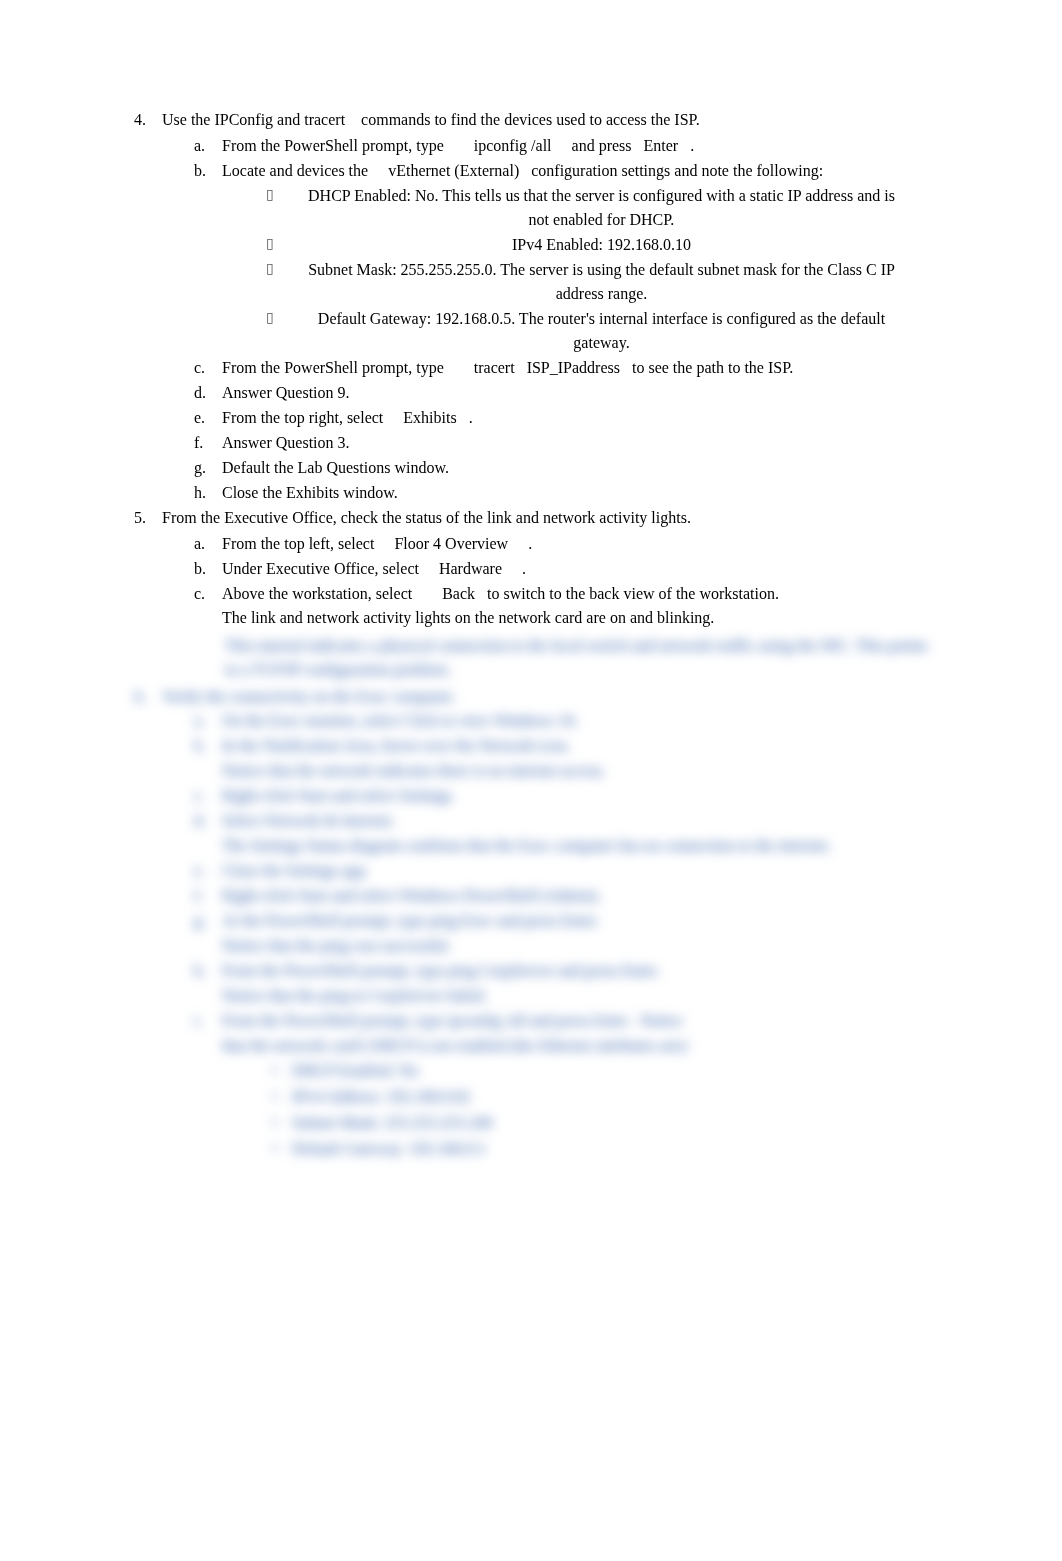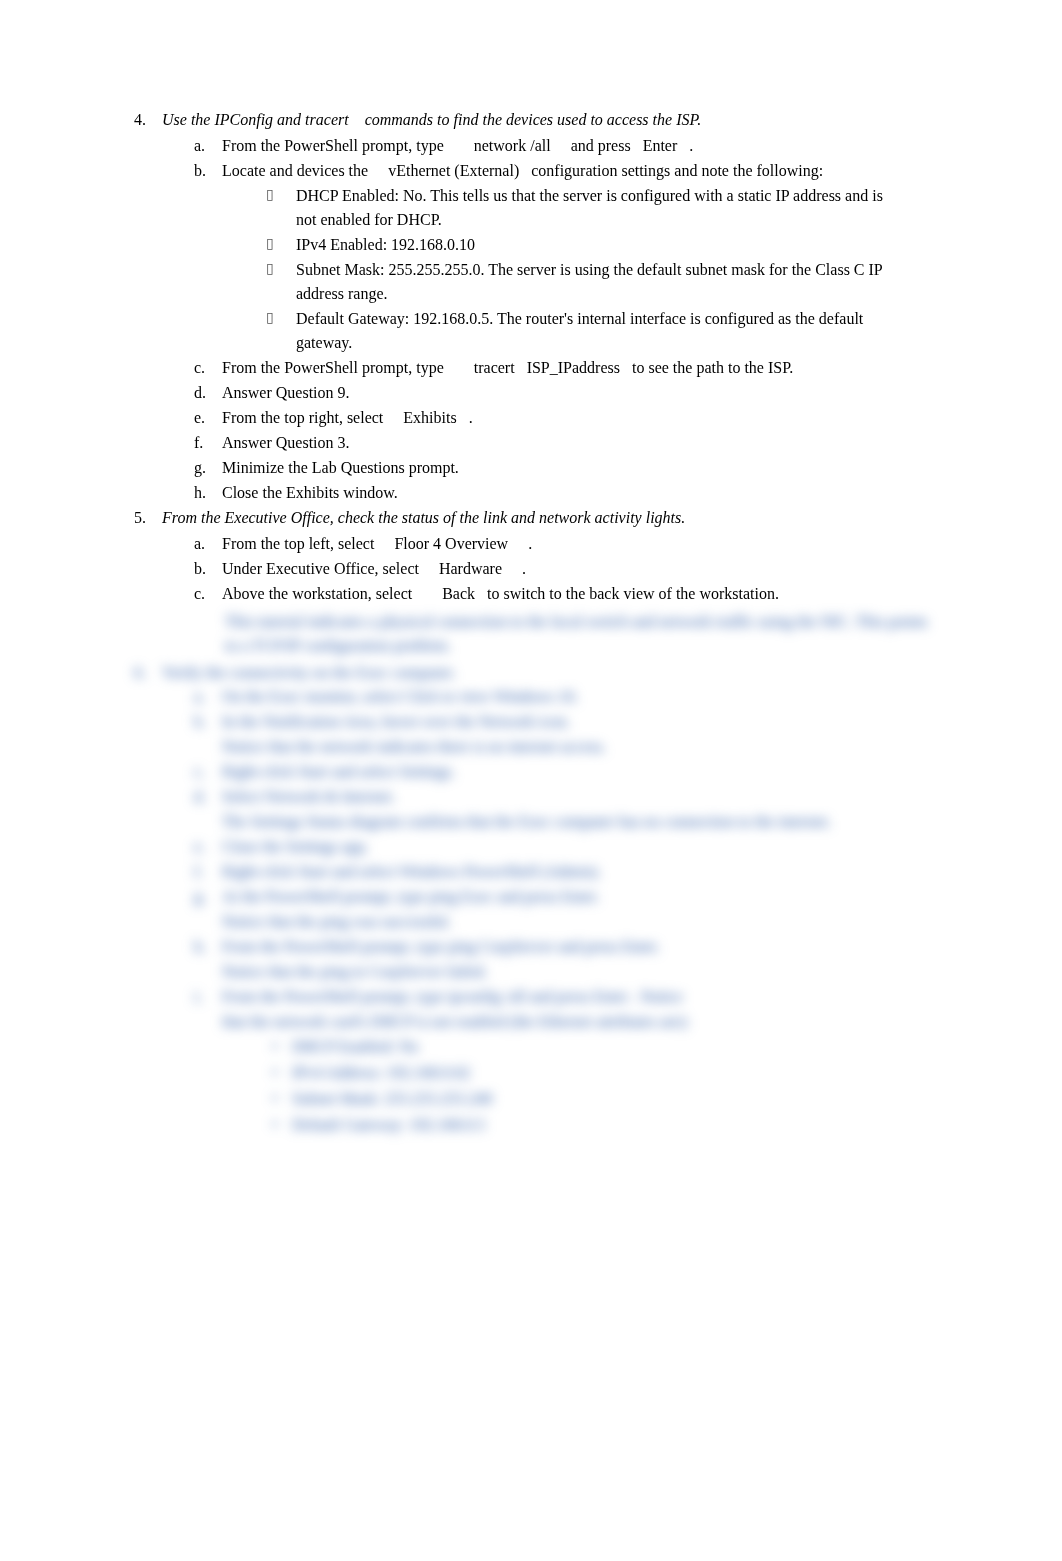--- a/index.html
+++ b/index.html
@@ -29,21 +29,20 @@
       margin-bottom: 2px;
     }
     .step-num {
       width: 32px;
       flex-shrink: 0;
       text-align: right;
       padding-right: 16px;
     }
     .step-body {
       flex: 1;
-      font-style: italic;
     }
     .sub-list {
       padding-left: 64px;
     }
     .sub-item {
       display: flex;
       margin-bottom: 1px;
     }
     .sub-letter {
       width: 28px;
@@ -62,20 +61,21 @@
     }
     .bullet-mark {
       width: 30px;
       flex-shrink: 0;
       color: #555;
       font-size: 14px;
     }
     .bullet-body {
       flex: 1;
       padding-right: 30px;
+      text-align: center;
     }
     .hidden-block {
       position: relative;
       margin-top: 4px;
     }
     .blur-text {
       filter: blur(6px);
       color: #2a5aa8;
       user-select: none;
       padding-left: 0;
@@ -136,21 +136,21 @@
     <div class="step-body">
       <span>Use the </span><span>IPConfig</span><span> and </span><span>tracert</span><span class="gap-small"></span><span> commands to find the devices used to access the ISP.</span>
     </div>
   </div>
 
   <div class="sub-list">
 
     <div class="sub-item">
       <div class="sub-letter">a.</div>
       <div class="sub-body">
-        <span>From the PowerShell prompt, type</span><span class="gap-cmd"></span><span>network /all</span><span class="gap-med"></span><span>and press</span><span class="gap-small"></span><span>Enter</span><span class="gap-small"></span><span>.</span>
+        <span>From the PowerShell prompt, type</span><span class="gap-cmd"></span><span>ipconfig /all</span><span class="gap-med"></span><span>and press</span><span class="gap-small"></span><span>Enter</span><span class="gap-small"></span><span>.</span>
       </div>
     </div>
 
     <div class="sub-item">
       <div class="sub-letter">b.</div>
       <div class="sub-body">
         <span>Locate and devices the</span><span class="gap-med"></span><span>vEthernet (External)</span><span class="gap-small"></span><span>configuration settings and note the following:</span>
       </div>
     </div>
     <div class="bullet-list">
@@ -191,21 +191,21 @@
       </div>
     </div>
 
     <div class="sub-item">
       <div class="sub-letter">f.</div>
       <div class="sub-body">Answer Question 3.</div>
     </div>
 
     <div class="sub-item">
       <div class="sub-letter">g.</div>
-      <div class="sub-body">Minimize the Lab Questions prompt.</div>
+      <div class="sub-body">Default the Lab Questions window.</div>
     </div>
 
     <div class="sub-item">
       <div class="sub-letter">h.</div>
       <div class="sub-body">Close the Exhibits window.</div>
     </div>
   </div>
 
   <div class="step-5">
     <div class="step-num">5.</div>
@@ -225,20 +225,21 @@
       <div class="sub-letter">b.</div>
       <div class="sub-body">
         <span>Under Executive Office, select</span><span class="gap-med"></span><span>Hardware</span><span class="gap-med"></span><span>.</span>
       </div>
     </div>
 
     <div class="sub-item">
       <div class="sub-letter">c.</div>
       <div class="sub-body">
         <span>Above the workstation, select</span><span class="gap-cmd"></span><span>Back</span><span class="gap-small"></span><span>to switch to the back view of the workstation.</span>
+        <div>The link and network activity lights on the network card are on and blinking.</div>
       </div>
     </div>
   </div>
 
   <div class="hidden-block">
     <div class="blur-text">
       <div class="blur-line">This tutorial indicates a physical connection to the local switch and network traffic using the NIC. This points to a TCP/IP configuration problem.</div>
       <div class="blur-step">
         <div class="blur-step-num">6.</div>
         <div class="blur-step-body">Verify the connectivity on the Exec computer.</div>

